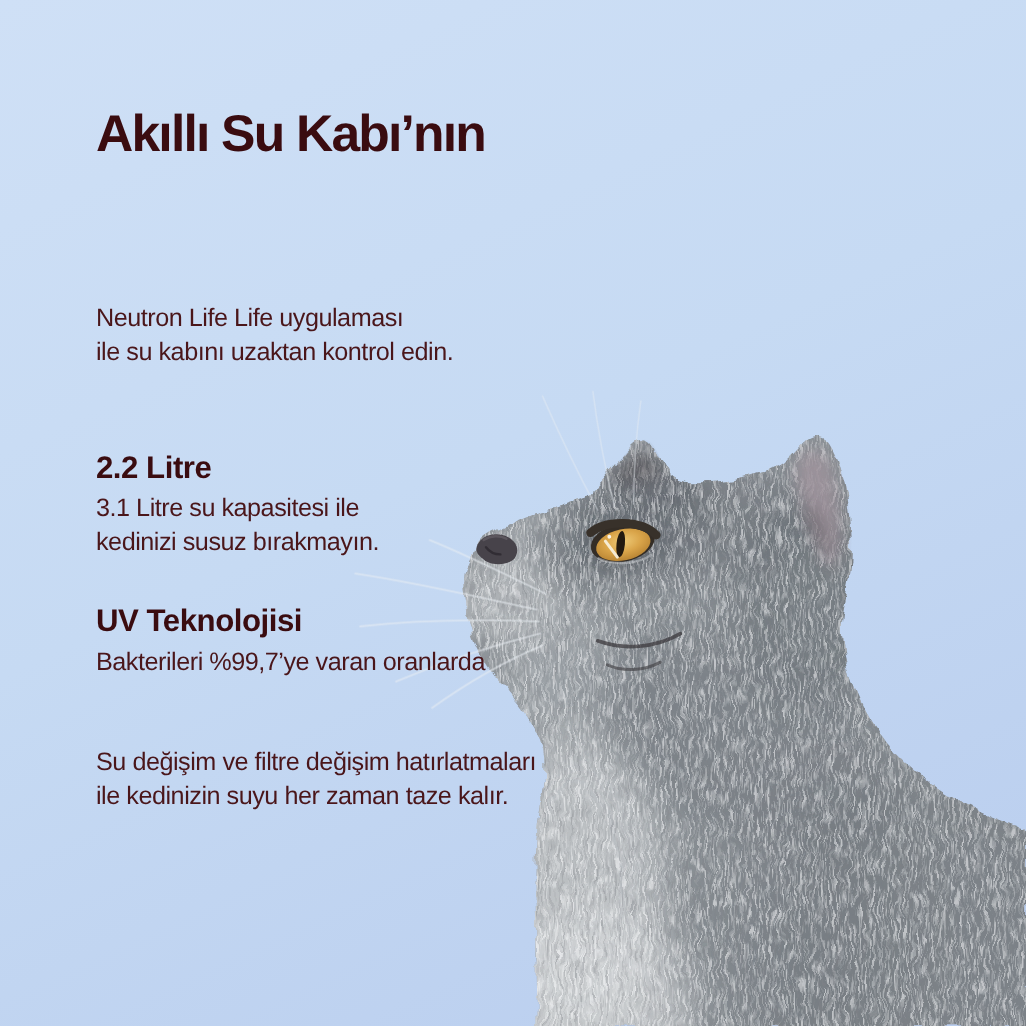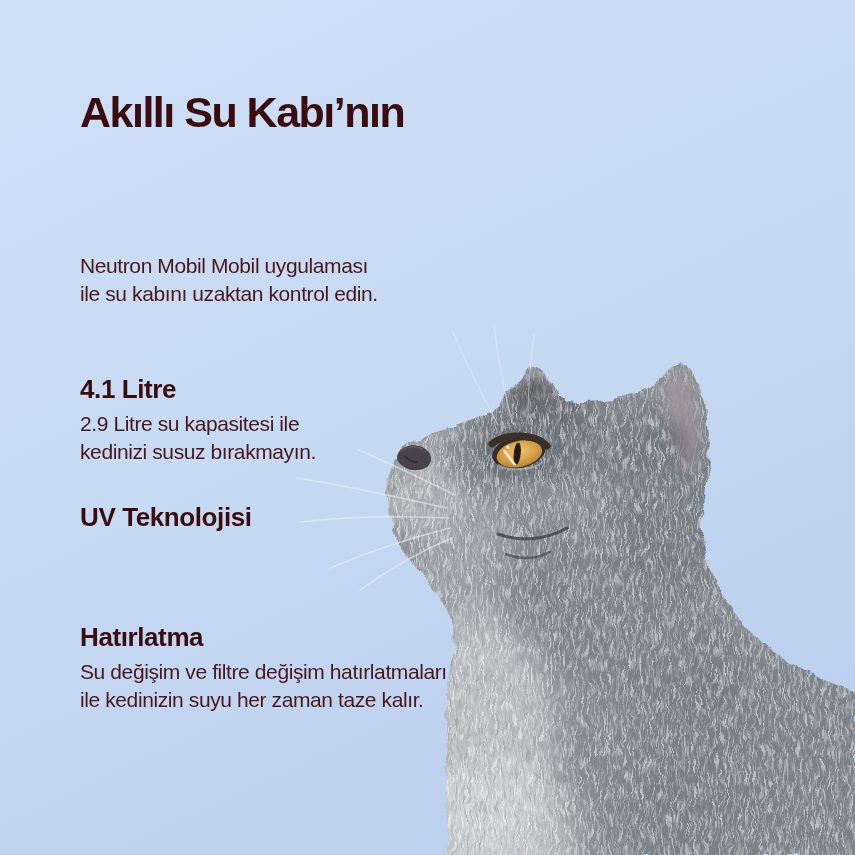--- a/index.html
+++ b/index.html
@@ -140,33 +140,33 @@
         <path d="M 528 420 C 528 392 530 362 534 334"></path>
       </g>
     </g>
   </svg>
 
   <header class="title">
     <div class="t1">Akıllı Su Kabı’nın</div>
   </header>
 
   <section class="feature f0">
-    <p>Neutron Mobil Mobil uygulaması</p>
+    <p>Neutron Life Life uygulaması</p>
     <p>ile su kabını uzaktan kontrol edin.</p>
   </section>
 
   <section class="feature f1">
-    <h2>4.1 Litre</h2>
-    <p>2.9 Litre su kapasitesi ile</p>
+    <h2>2.2 Litre</h2>
+    <p>3.1 Litre su kapasitesi ile</p>
     <p>kedinizi susuz bırakmayın.</p>
   </section>
 
   <section class="feature f2">
     <h2>UV Teknolojisi</h2>
+    <p>Bakterileri %99,7’ye varan oranlarda</p>
   </section>
 
   <section class="feature f3">
-    <h2>Hatırlatma</h2>
     <p>Su değişim ve filtre değişim hatırlatmaları</p>
     <p>ile kedinizin suyu her zaman taze kalır.</p>
   </section>
 
 </div>
 
 </body></html>

